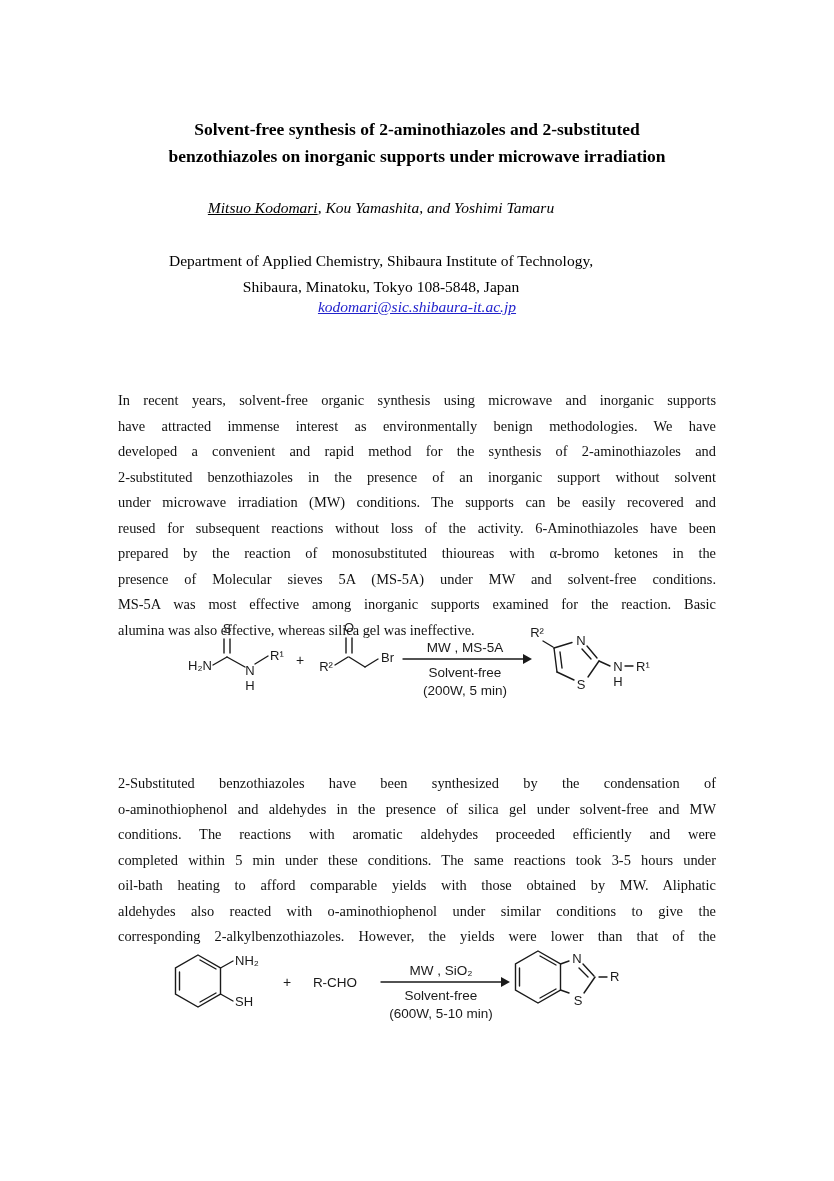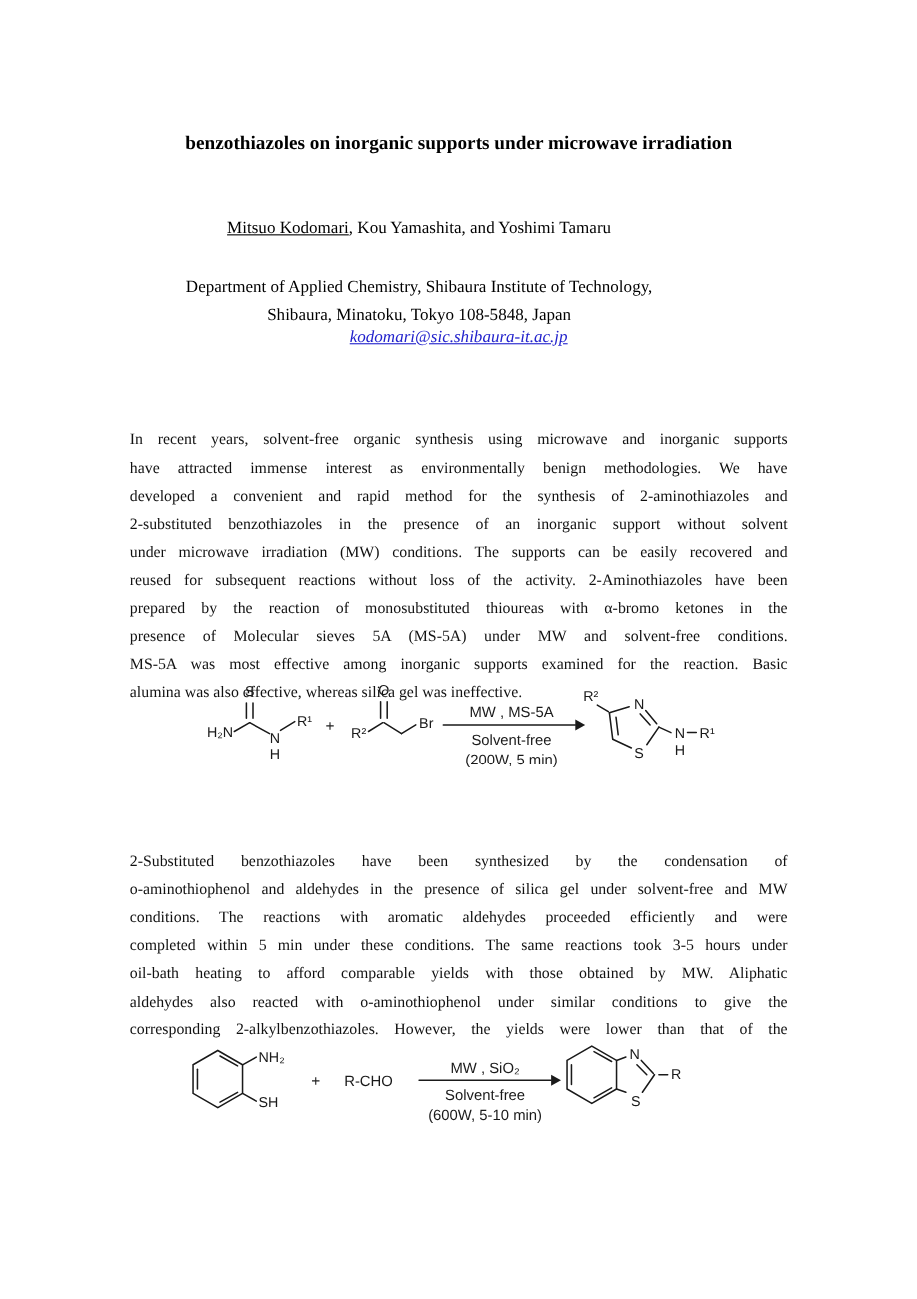--- a/index.html
+++ b/index.html
@@ -8,21 +8,21 @@
     font-family:"Liberation Serif",serif;color:#111;
   }
   .page{position:relative;width:834px;height:1181px;background:#ffffff;overflow:hidden;}
 
   .title{
     position:absolute;left:0;top:116px;width:834px;text-align:center;
     font-weight:bold;font-size:17.5px;line-height:27px;color:#000;
   }
   .authors{
     position:absolute;left:0;top:199px;width:762px;text-align:center;
-    font-size:15.5px;color:#000;
+    font-size:15.5px;color:#000;font-style:italic;
   }
   .authors .lead{text-decoration:underline;}
   .affil{
     position:absolute;left:0;top:248px;width:762px;text-align:center;
     font-size:15.5px;line-height:26px;color:#000;
   }
   .email-row{
     position:absolute;left:0;top:298px;width:834px;text-align:center;
     font-size:15.5px;
   }
@@ -49,20 +49,21 @@
   }
   .stc{font-family:"Liberation Sans",sans-serif;font-size:13.5px;fill:#1a1a1a;}
   .plus{font-family:"Liberation Sans",sans-serif;font-size:14px;fill:#1a1a1a;}
 </style>
 </head>
 <body>
 
 <div class="page">
 
   <div class="title">
+    <div>Solvent-free synthesis of 2-aminothiazoles and 2-substituted</div>
     <div>benzothiazoles on inorganic supports under microwave irradiation</div>
   </div>
 
   <div class="authors">
     <span class="lead">Mitsuo Kodomari</span><span>, Kou Yamashita, and Yoshimi Tamaru</span>
   </div>
 
   <div class="affil">
     <div>Department of Applied Chemistry, Shibaura Institute of Technology,</div>
     <div>Shibaura, Minatoku, Tokyo 108-5848, Japan</div>
@@ -71,21 +72,21 @@
   <div class="email-row">
     <a class="email-link">kodomari@sic.shibaura-it.ac.jp</a>
   </div>
 
   <div class="para para1">
     <div class="line">In recent years, solvent-free organic synthesis using microwave and inorganic supports</div>
     <div class="line">have attracted immense interest as environmentally benign methodologies. We have</div>
     <div class="line">developed a convenient and rapid method for the synthesis of 2-aminothiazoles and</div>
     <div class="line">2-substituted benzothiazoles in the presence of an inorganic support without solvent</div>
     <div class="line">under microwave irradiation (MW) conditions. The supports can be easily recovered and</div>
-    <div class="line">reused for subsequent reactions without loss of the activity. 2-Aminothiazoles have been</div>
+    <div class="line">reused for subsequent reactions without loss of the activity. 6-Aminothiazoles have been</div>
     <div class="line">prepared by the reaction of monosubstituted thioureas with α-bromo ketones in the</div>
     <div class="line">presence of Molecular sieves 5A (MS-5A) under MW and solvent-free conditions.</div>
     <div class="line">MS-5A was most effective among inorganic supports examined for the reaction. Basic</div>
     <div class="line last">alumina was also effective, whereas silica gel was ineffective.</div>
   </div>
 
   <svg class="scheme scheme1" width="600" height="112" viewBox="0 0 600 112">
 
     <g>
       <line class="bond" x1="96" y1="52" x2="110" y2="44"></line>

